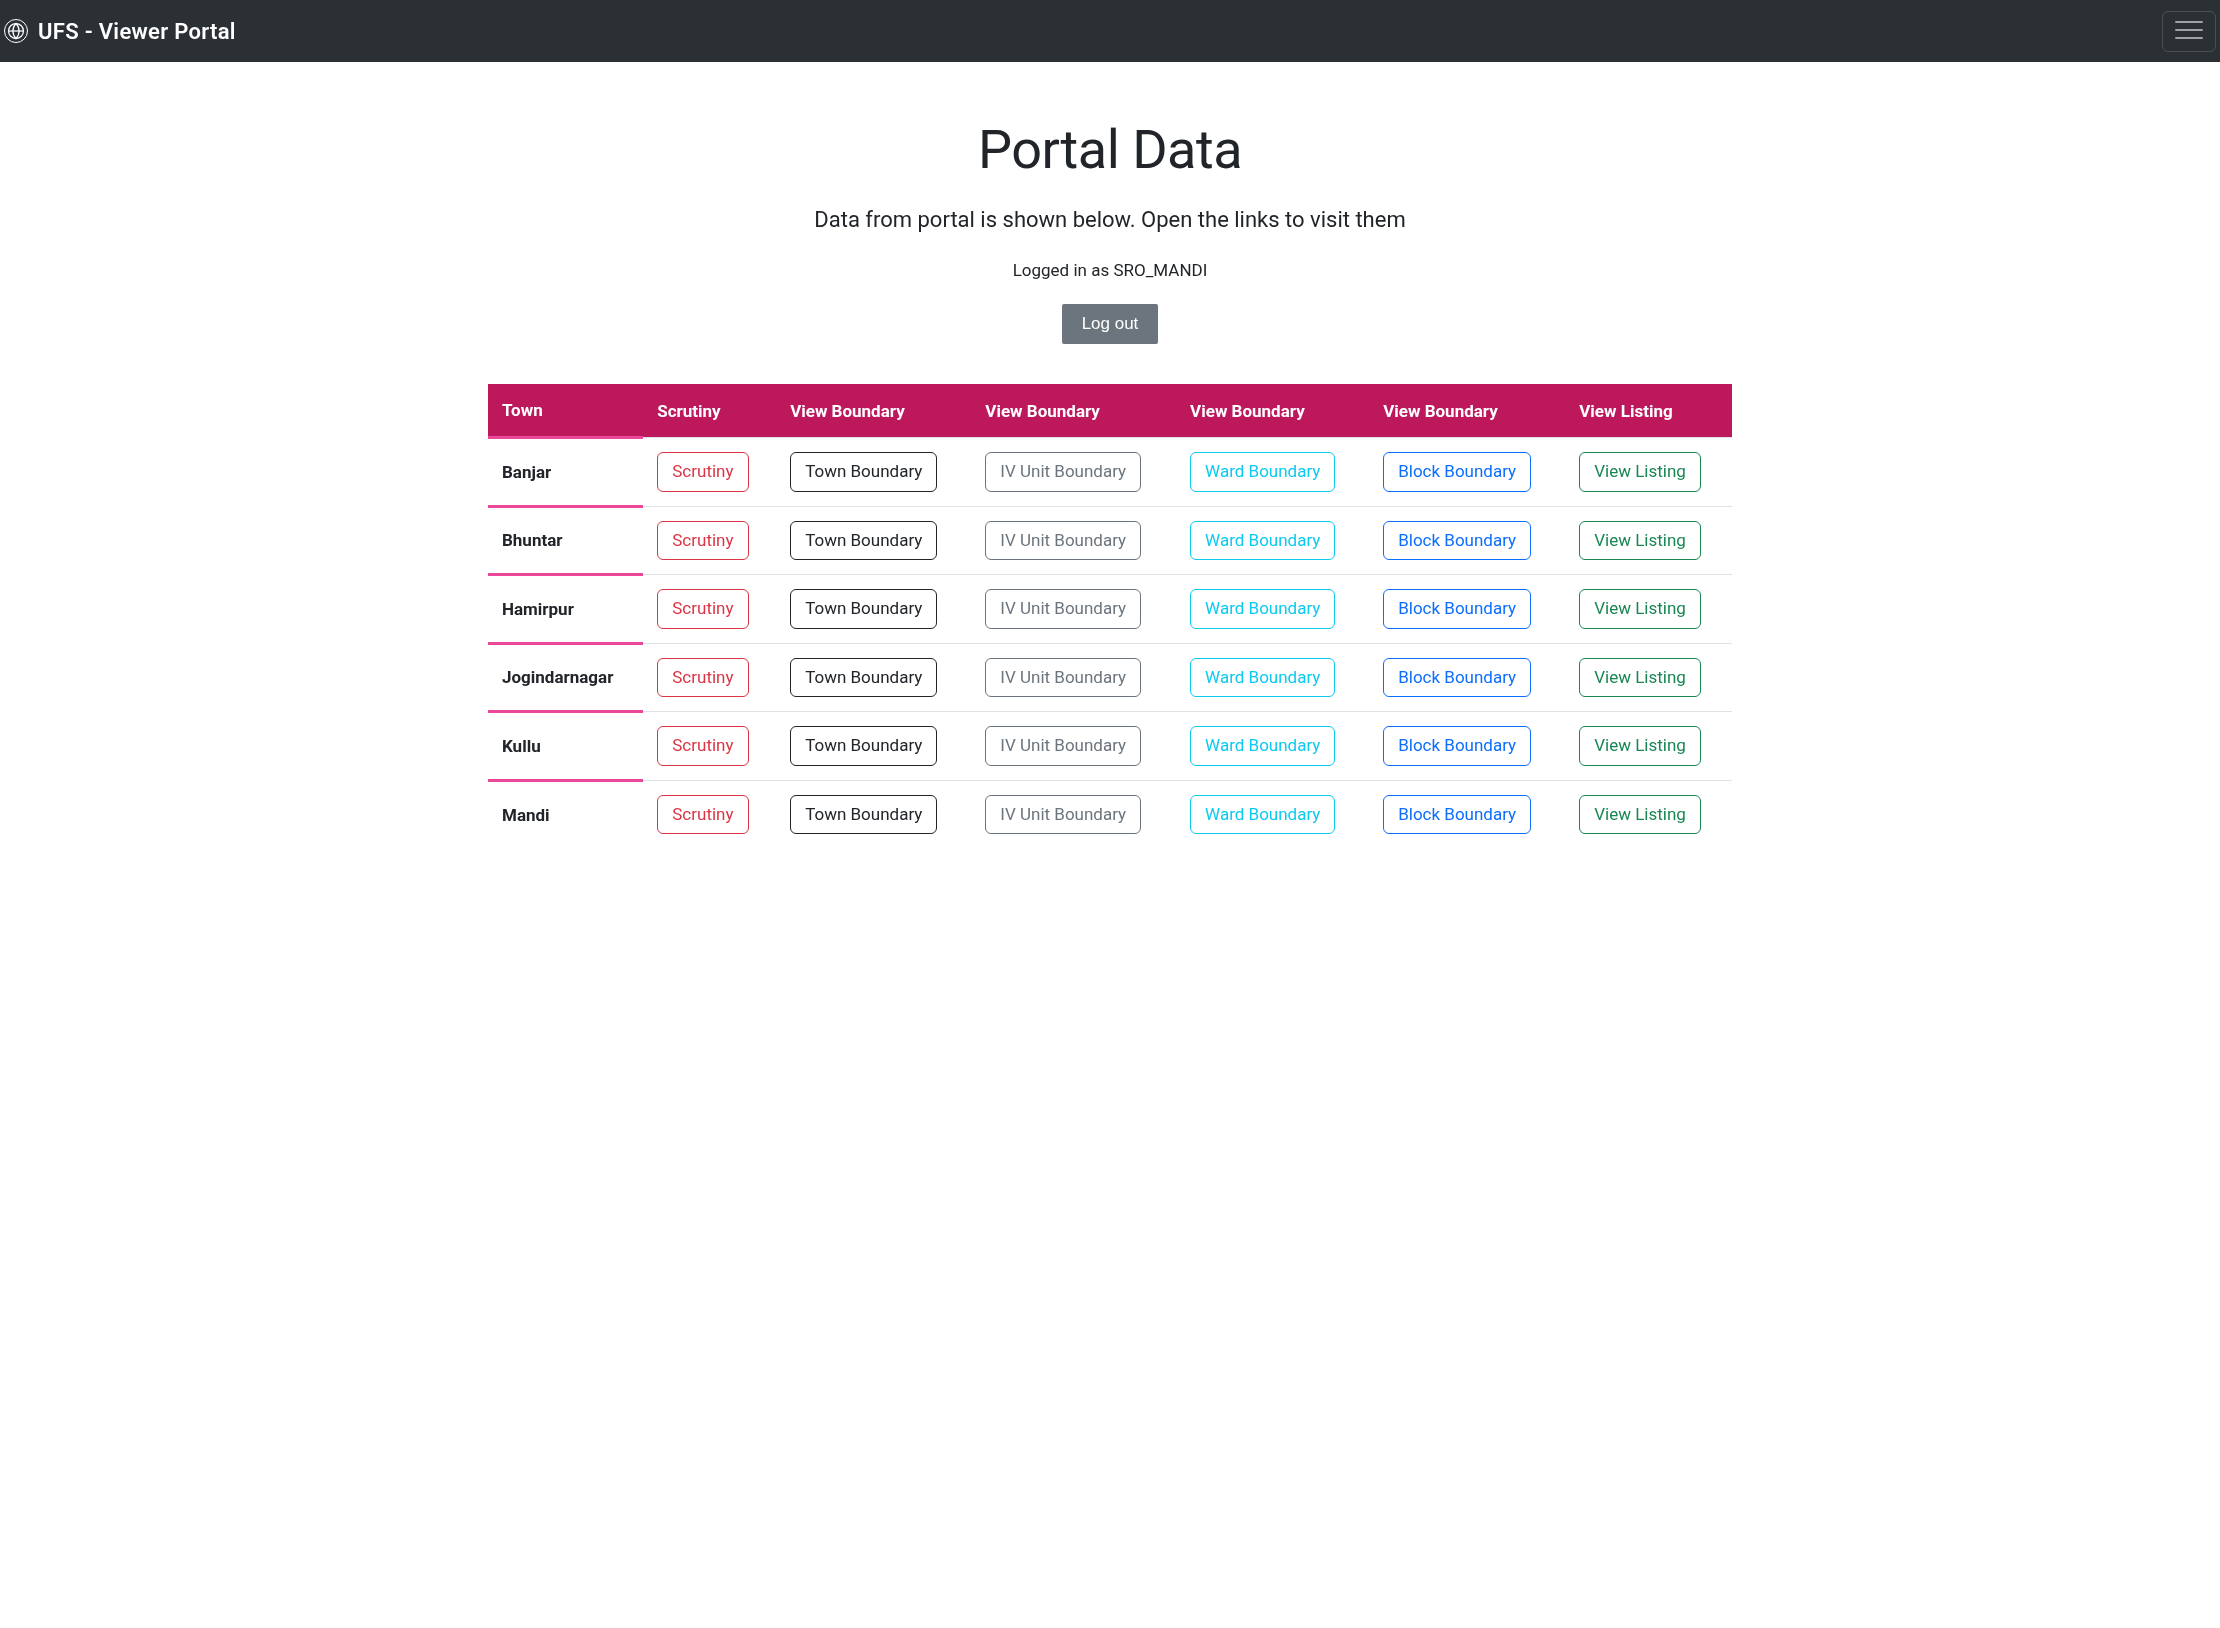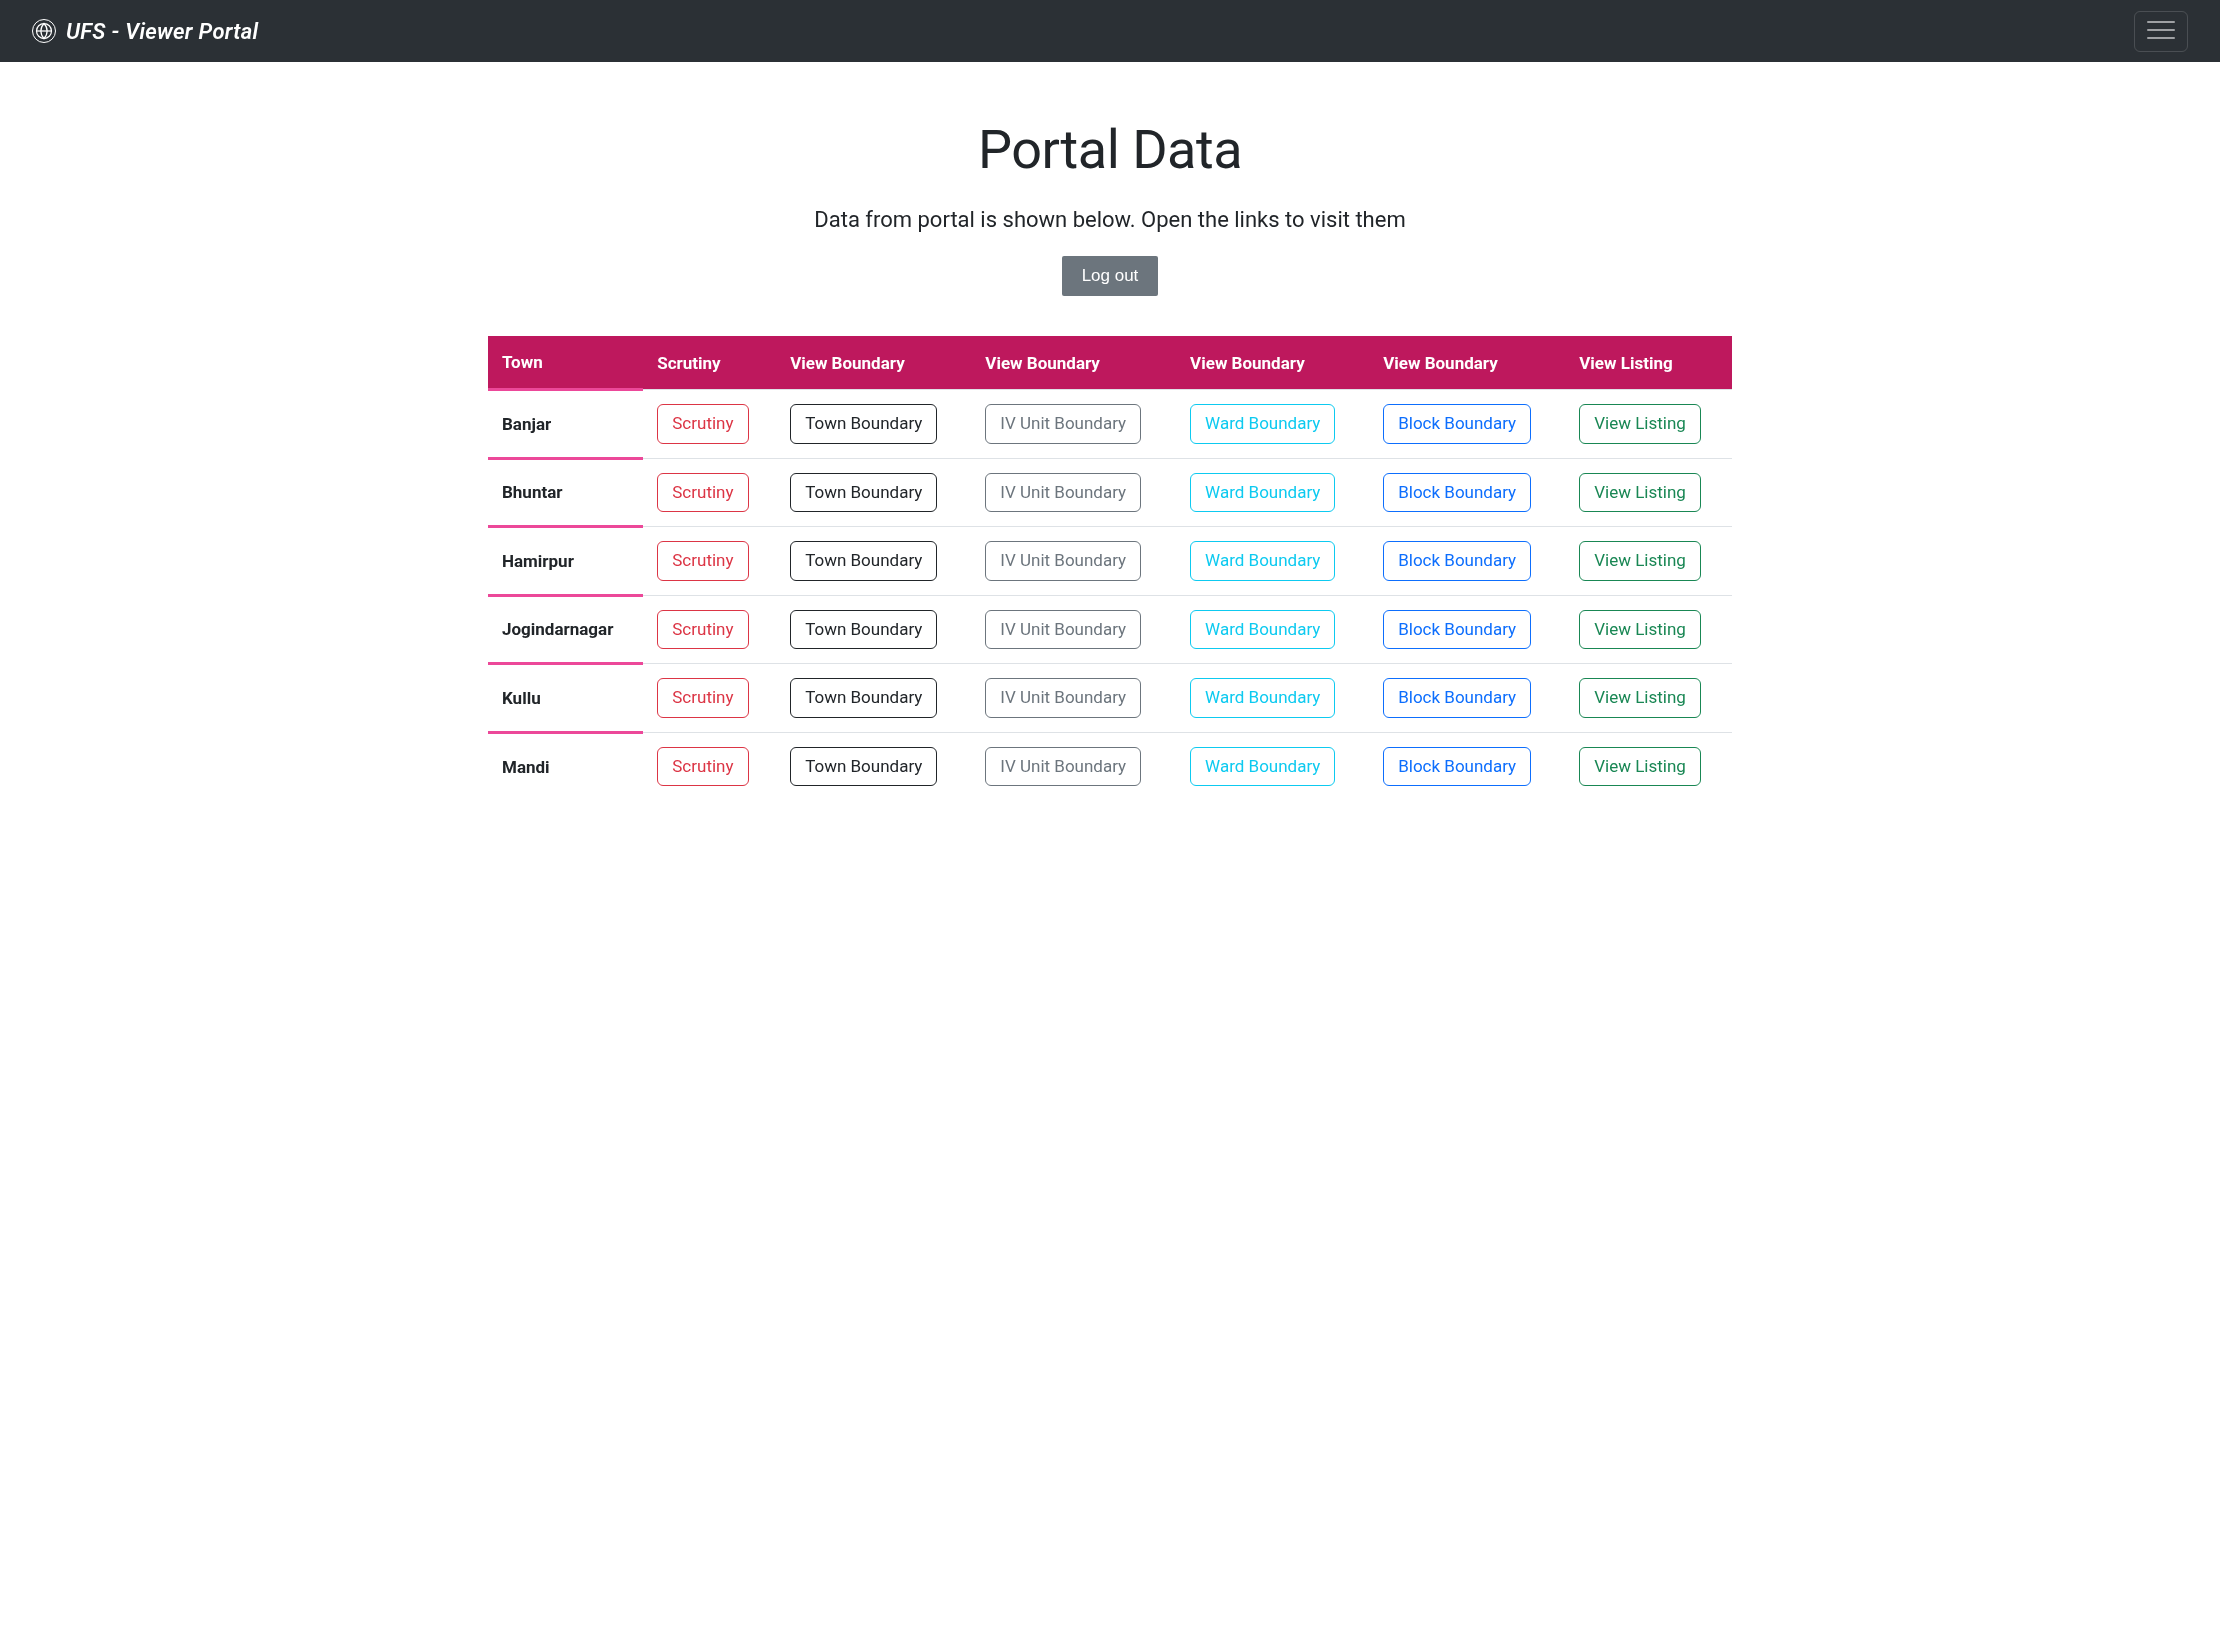--- a/index.html
+++ b/index.html
@@ -1,18 +1,18 @@
 <!DOCTYPE html>
 <html><head>
 <meta charset="utf-8">
 <style>
 * { margin:0; padding:0; box-sizing:border-box; }
 body { font-family:-apple-system,BlinkMacSystemFont,"Segoe UI",Roboto,"Helvetica Neue",Arial,sans-serif; background:#fff; color:#212529; }
 
-.navbar { background:#2b3035; display:flex; align-items:center; justify-content:space-between; padding:8px 32px; height:62px;font-style:italic; }
+.navbar { background:#2b3035; display:flex; align-items:center; justify-content:space-between; padding:8px 4px; height:62px; }
 .navbar-brand { display:flex; align-items:center; gap:10px; color:#fff; text-decoration:none; }
 .navbar-brand .logo-icon { width:24px; height:24px; border:1.5px solid #fff; border-radius:50%; display:flex; align-items:center; justify-content:center; font-size:14px; }
 .navbar-brand .logo-icon svg { width:20px; height:20px; }
 .navbar-brand-text { font-size:22px; font-weight:600; letter-spacing:0.3px; }
 .navbar-toggler { border:1px solid rgba(255,255,255,0.15); border-radius:6px; padding:7px 12px; background:transparent; cursor:pointer; }
 .navbar-toggler-icon { display:inline-block; width:28px; height:22px; position:relative; }
 .navbar-toggler-icon span { position:absolute; left:0; right:0; height:2px; background:rgba(255,255,255,0.55); border-radius:1px; }
 .navbar-toggler-icon span:nth-child(1){top:2px;}
 .navbar-toggler-icon span:nth-child(2){top:10px;}
 .navbar-toggler-icon span:nth-child(3){top:18px;}
@@ -52,20 +52,23 @@
     <span class="navbar-brand-text">UFS - Viewer Portal</span>
   </a>
   <button class="navbar-toggler">
     <span class="navbar-toggler-icon"><span></span><span></span><span></span></span>
   </button>
 </nav>
 
 <div class="content">
   <h1 class="page-title">Portal Data</h1>
   <p class="subtitle">Data from portal is shown below. Open the links to visit them</p>
+  <p class="user-line">
+    <span>Logged in as </span><span>SRO_MANDI</span>
+  </p>
   <div class="logout-wrap">
     <button class="logout-btn">Log out</button>
   </div>
 
   <table class="table">
     <thead>
       <tr>
         <th>Town</th>
         <th>Scrutiny</th>
         <th>View Boundary</th>

